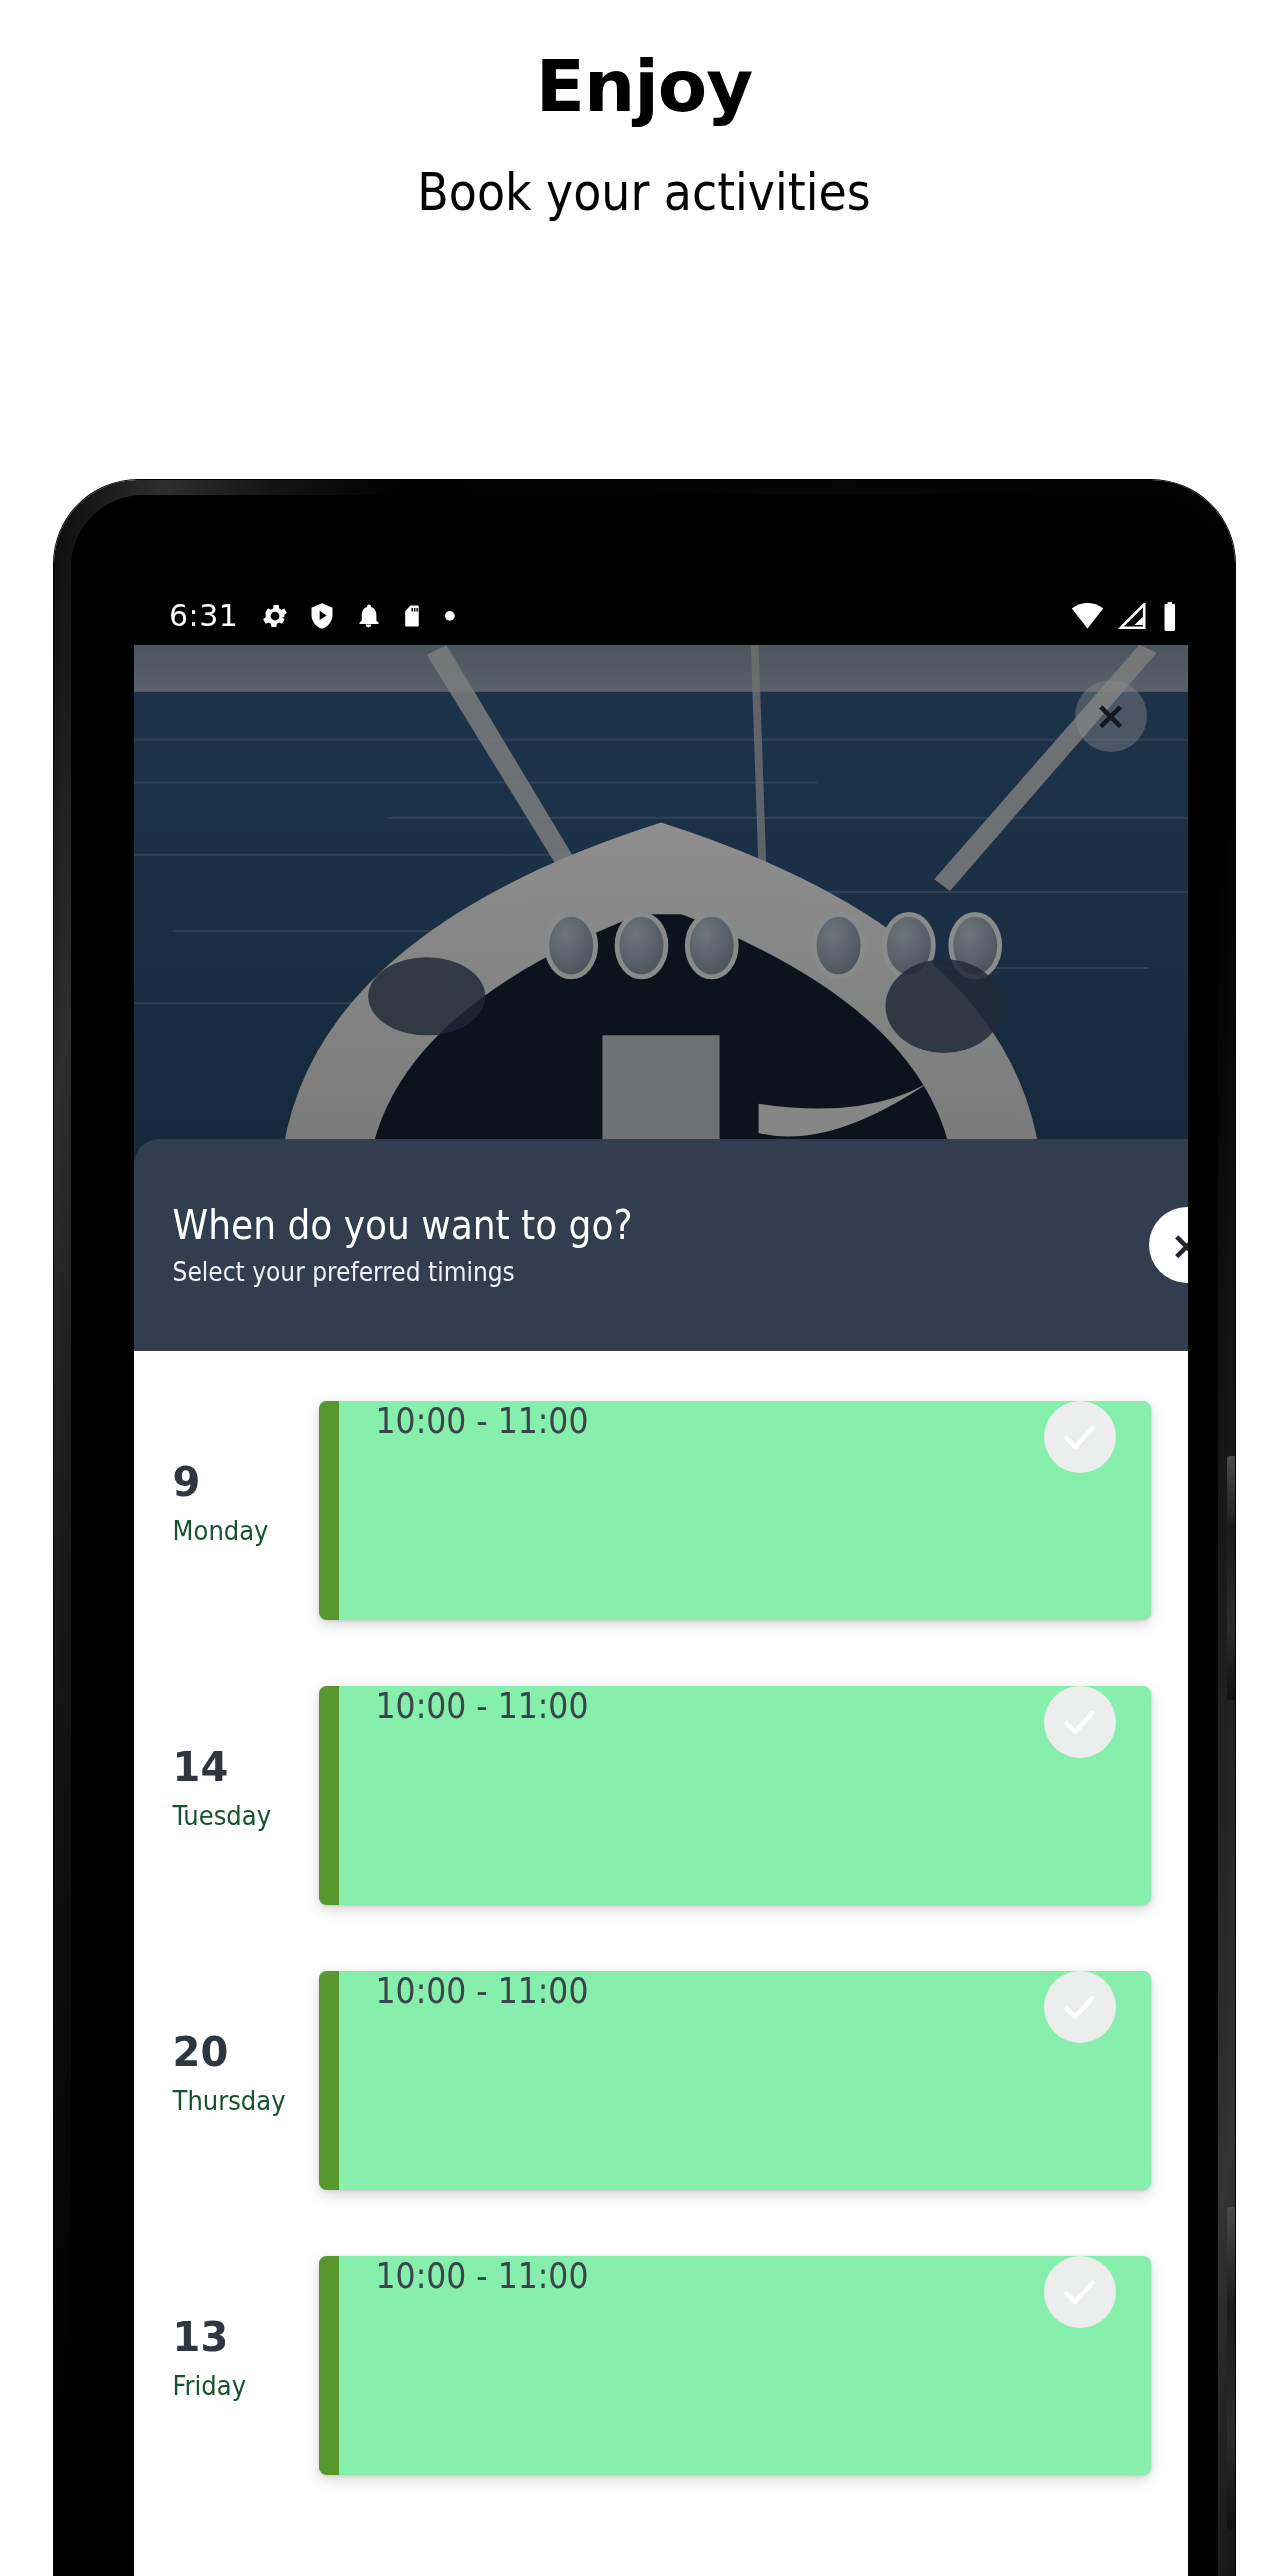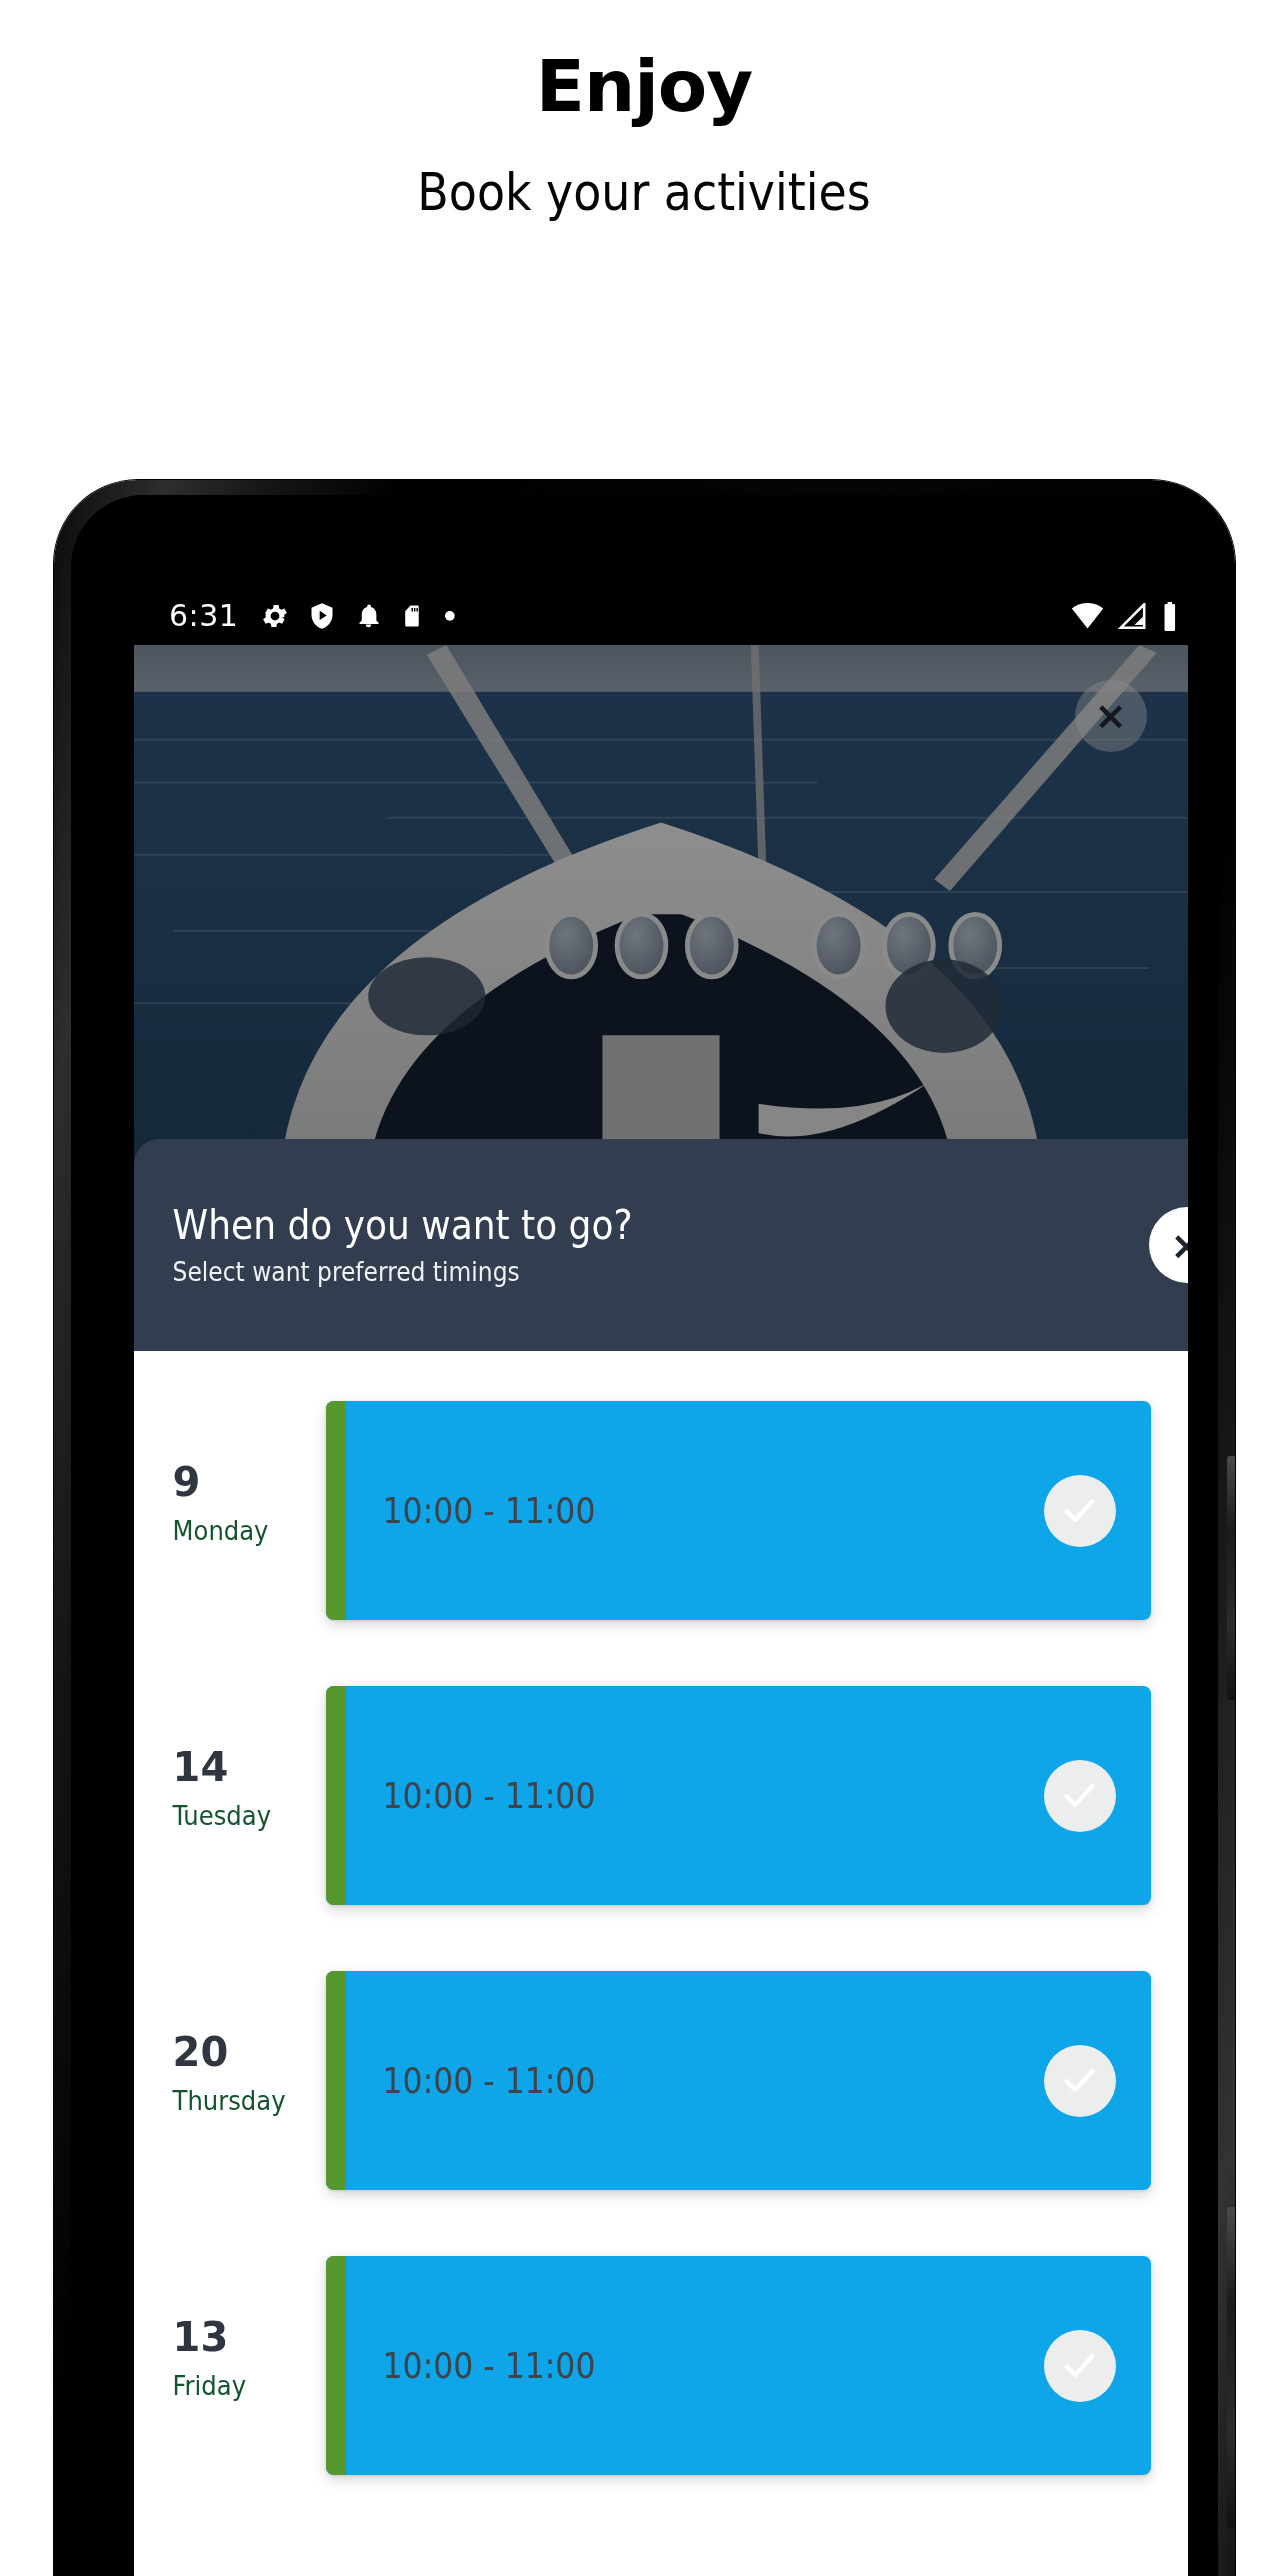--- a/index.html
+++ b/index.html
@@ -167,26 +167,25 @@
   }
   .slot-day-name {
     font-size: 27px; font-weight: 400; color: #14532d; margin-top: 15.6px; line-height: 1;
     font-family: "DejaVu Sans Condensed","DejaVu Sans","Liberation Sans", sans-serif;
   }
   .slot-card {
     position: relative;
     flex: 1;
     height: 219px;
     margin-right: 37px;
-    background: #0ea5e9;
+    background: #86efac;
     border-radius: 7.8px;
     box-shadow: 0 4.9px 13.7px rgba(0,0,0,0.16), 0 1px 2.9px rgba(0,0,0,0.10);
-    display: flex; align-items: center;
+    display: flex; 
     overflow: hidden;
-    margin-left: 7px;
   }
   .slot-accent {
     position: absolute; left: 0; top: 0; bottom: 0;
     width: 20.5px; background: #56982e;
   }
   .slot-time {
     margin-left: 57px;
     font-size: 35px; font-weight: 400; color: #3c444d;
     font-family: "DejaVu Sans Condensed","DejaVu Sans","Liberation Sans", sans-serif;
   }
@@ -308,21 +307,21 @@
               <ellipse cx="830" cy="370" rx="60" ry="48" fill="#32404f" opacity="0.85"></ellipse>
               <rect x="0" y="520" width="1080" height="20" fill="#243043" opacity="0.5"></rect>
             </svg>
             <div class="hero-scrim"></div>
             <div class="hero-close">×</div>
           </div>
 
           <div class="sheet">
             <div class="sheet-text">
               <div class="sheet-title">When do you want to go?</div>
-              <div class="sheet-sub">Select want preferred timings</div>
+              <div class="sheet-sub">Select your preferred timings</div>
             </div>
             <div class="sheet-close">×</div>
           </div>
 
           <div class="slots">
 
             <div class="slot-row">
               <div class="slot-date">
                 <div class="slot-day-num">9</div>
                 <div class="slot-day-name">Monday</div>

